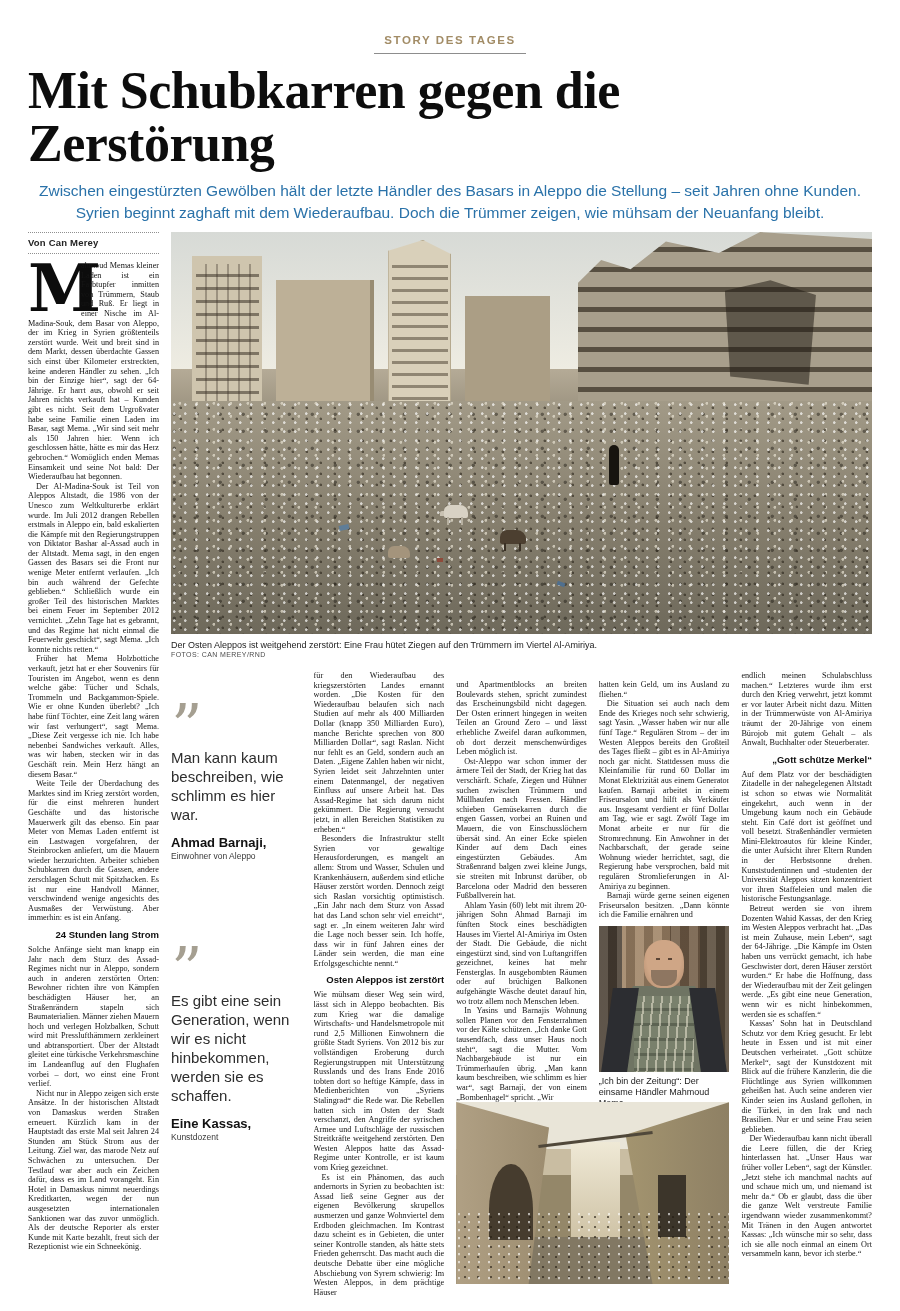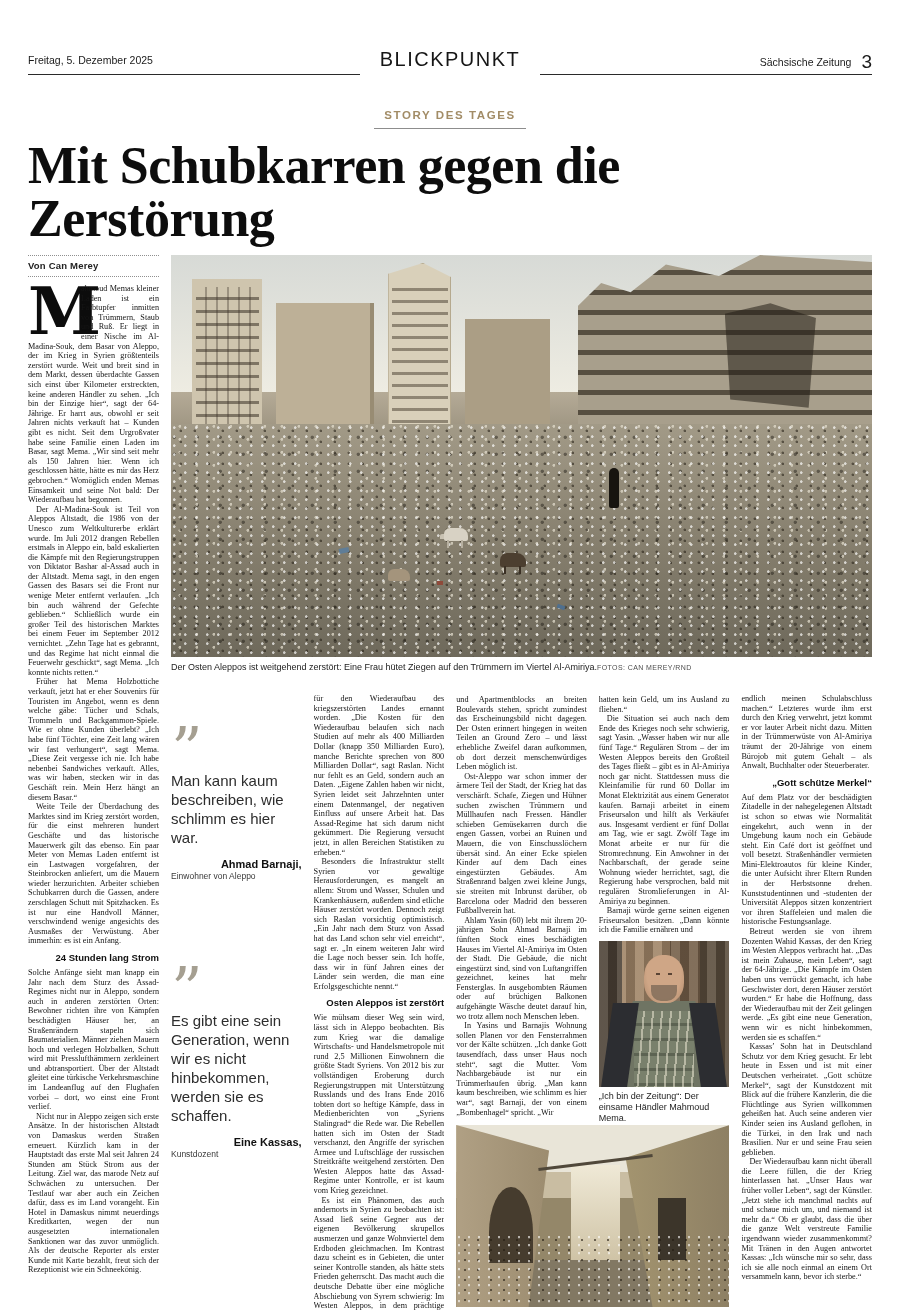--- a/index.html
+++ b/index.html
@@ -53,36 +53,36 @@
   .ph-trash-blue{position:absolute;left:24%;bottom:26%;width:10px;height:5px;background:#5f7d97;transform:rotate(-12deg);}
   .ph-trash-blue2{position:absolute;left:55%;bottom:12%;width:8px;height:4px;background:#4f6f8e;transform:rotate(20deg);}
   .ph-trash-red{position:absolute;left:38%;bottom:18%;width:6px;height:4px;background:#8e4a3a;}
   .ph-woman{position:absolute;left:62.5%;top:53%;width:10px;height:40px;background:#17140f;border-radius:5px 5px 2px 2px;}
   .ph-goat1{position:absolute;left:39%;top:68%;width:24px;height:13px;background:#d8d2c4;border-radius:6px 8px 2px 2px;box-shadow:-8px 2px 0 -4px #c9c2b2;}
   .ph-goat1 .leg{position:absolute;bottom:-7px;left:3px;width:2px;height:8px;background:#b7b0a0;box-shadow:14px 0 0 #b7b0a0;}
   .ph-goat2{position:absolute;left:47%;top:74%;width:26px;height:14px;background:#4c3f30;border-radius:7px 9px 2px 2px;}
   .ph-goat2 .leg{position:absolute;bottom:-7px;left:4px;width:2px;height:8px;background:#3a3024;box-shadow:15px 0 0 #3a3024;}
   .ph-goat3{position:absolute;left:31%;top:78%;width:22px;height:12px;background:#a4947c;border-radius:6px 8px 2px 2px;}
 
-  .cap-row{display:flex;justify-content:flex-start;align-items:baseline;padding-top:5px;height:19px;}
+  .cap-row{display:flex;justify-content:flex-end;align-items:baseline;padding-top:5px;height:19px;flex-direction:column;}
   .caption{font-size:9px;line-height:1.25;color:#1c1c1c;}
   .photocredit{font-size:7px;letter-spacing:.4px;color:#4d4d4d;white-space:nowrap;}
 
   
   .lower{position:relative;flex:1;display:flex;gap:12px;margin-top:6px;min-height:0;}
   .lcol{flex:1 1 0;min-width:0;}
-  .lcol .bodytext{margin-top:8px;}
+  .lcol .bodytext{margin-top:16px;}
   .clip{height:440px;overflow:hidden;}
 
   
   .pq1{margin-top:50px;}
   .pq2{margin-top:96px;}
   .qmark{font-family:"DejaVu Serif",serif;font-size:62px;line-height:26px;height:34px;color:#a59f91;}
   .pq-text{font-size:15px;line-height:19px;color:#2d2d2d;}
-  .pq-name{margin-top:11px;font-size:11px;font-weight:bold;color:#111;text-align:right;}
+  .pq-name{margin-top:11px;font-size:13px;font-weight:bold;color:#111;}
   .pq-role{font-size:8.5px;color:#3a3a3a;margin-top:1px;}
 
   
   .photo-portrait{margin-top:6px;height:146px;background:linear-gradient(90deg,#453c33 0 18%,#9c8266 18% 55%,#6e5a46 55% 78%,#54483a 78% 100%);}
   .pp-blur{position:absolute;inset:0;background:repeating-linear-gradient(90deg,rgba(255,240,220,.14) 0 9px,rgba(30,22,14,.18) 9px 18px);}
   .pp-head{position:absolute;left:50%;top:14px;transform:translateX(-50%);width:40px;height:48px;background:radial-gradient(ellipse at 50% 38%,#cfa686 0 60%,#b08a6c 100%);border-radius:45% 45% 42% 42%;}
   .pp-beard{position:absolute;left:50%;top:44px;transform:translateX(-50%);width:26px;height:16px;background:#7d6a58;border-radius:0 0 10px 10px;opacity:.8;}
   .pp-eyes{position:absolute;left:50%;top:32px;transform:translateX(-50%);width:22px;height:2px;background:transparent;box-shadow:-6px 0 0 -0px #5a4435,6px 0 0 0 #5a4435;width:4px;}
   .pp-body{position:absolute;left:50%;top:60px;transform:translateX(-50%);width:96px;height:90px;background:#6f7463;clip-path:polygon(18% 0,82% 0,100% 28%,100% 100%,0 100%,0 28%);}
   .pp-pattern{position:absolute;left:50%;top:70px;transform:translateX(-50%);width:60px;height:80px;background:repeating-linear-gradient(95deg,rgba(235,230,210,.55) 0 2px,transparent 2px 9px),repeating-linear-gradient(180deg,transparent 0 12px,rgba(40,45,35,.35) 12px 15px),#79806c;}
@@ -101,34 +101,28 @@
   .sk-speck{position:absolute;left:0;right:0;bottom:0;height:40%;background-image:
      radial-gradient(circle at 30% 40%, rgba(255,255,255,.6) 0 1px, transparent 1.5px),
      radial-gradient(circle at 70% 60%, rgba(35,28,18,.6) 0 1px, transparent 1.5px);
      background-size:10px 8px,13px 10px;}
 </style>
 </head>
 <body>
 
 <div class="page">
 
-  <div class="masthead">
-    <div class="mh-left">Freitag, 5. Dezember 2025</div>
-    <div class="mh-center">BLICKPUNKT</div>
-    <div class="mh-right">
-      <span>Sächsische Zeitung</span>
-      <span class="pagenum">3</span>
-    </div>
-  </div>
 
   <div class="kicker-wrap">
     <span class="kicker">STORY DES TAGES</span>
   </div>
   <h1 class="headline">Mit Schubkarren gegen die Zerstörung</h1>
   <div class="subtitle">
+    <div>Zwischen eingestürzten Gewölben hält der letzte Händler des Basars in Aleppo die Stellung – seit Jahren ohne Kunden.</div>
+    <div>Syrien beginnt zaghaft mit dem Wiederaufbau. Doch die Trümmer zeigen, wie mühsam der Neuanfang bleibt.</div>
   </div>
 
   <div class="article">
 
     <div class="col1">
       <div class="byline">Von Can Merey</div>
       <div class="bodytext">
         <p><span class="dropcap">M</span><span>ahmoud Memas kleiner Laden ist ein Farbtupfer inmitten von Trümmern, Staub und Ruß. Er liegt in einer Nische im Al-Madina-Souk, dem Basar von Aleppo, der im Krieg in Syrien größtenteils zerstört wurde. Weit und breit sind in dem Markt, dessen überdachte Gassen sich einst über Kilometer erstreckten, keine anderen Händler zu sehen. „Ich bin der Einzige hier“, sagt der 64-Jährige. Er harrt aus, obwohl er seit Jahren nichts verkauft hat – Kunden gibt es nicht. Seit dem Urgroßvater habe seine Familie einen Laden im Basar, sagt Mema. „Wir sind seit mehr als 150 Jahren hier. Wenn ich geschlossen hätte, hätte es mir das Herz gebrochen.“ Womöglich enden Memas Einsamkeit und seine Not bald: Der Wiederaufbau hat begonnen.</span></p>
         <p class="ind">Der Al-Madina-Souk ist Teil von Aleppos Altstadt, die 1986 von der Unesco zum Weltkulturerbe erklärt wurde. Im Juli 2012 drangen Rebellen erstmals in Aleppo ein, bald eskalierten die Kämpfe mit den Regierungstruppen von Diktator Bashar al-Assad auch in der Altstadt. Mema sagt, in den engen Gassen des Basars sei die Front nur wenige Meter entfernt verlaufen. „Ich bin auch während der Gefechte geblieben.“ Schließlich wurde ein großer Teil des historischen Marktes bei einem Feuer im September 2012 vernichtet. „Zehn Tage hat es gebrannt, und das Regime hat nicht einmal die Feuerwehr geschickt“, sagt Mema. „Ich konnte nichts retten.“</p>
         <p class="ind">Früher hat Mema Holzbottiche verkauft, jetzt hat er eher Souvenirs für Touristen im Angebot, wenn es denn welche gäbe: Tücher und Schals, Trommeln und Backgammon-Spiele. Wie er ohne Kunden überlebt? „Ich habe fünf Töchter, eine Zeit lang wären wir fast verhungert“, sagt Mema. „Diese Zeit vergesse ich nie. Ich habe nebenbei Sandwiches verkauft. Alles, was wir haben, stecken wir in das Geschäft rein. Mein Herz hängt an diesem Basar.“</p>

